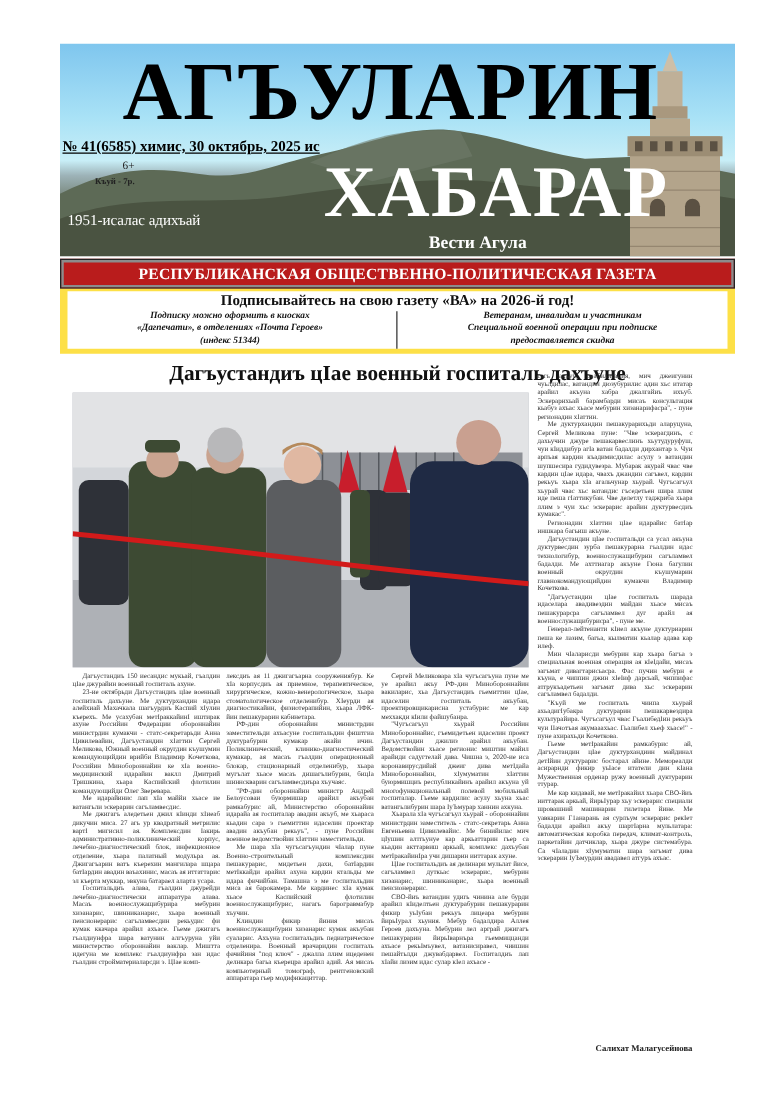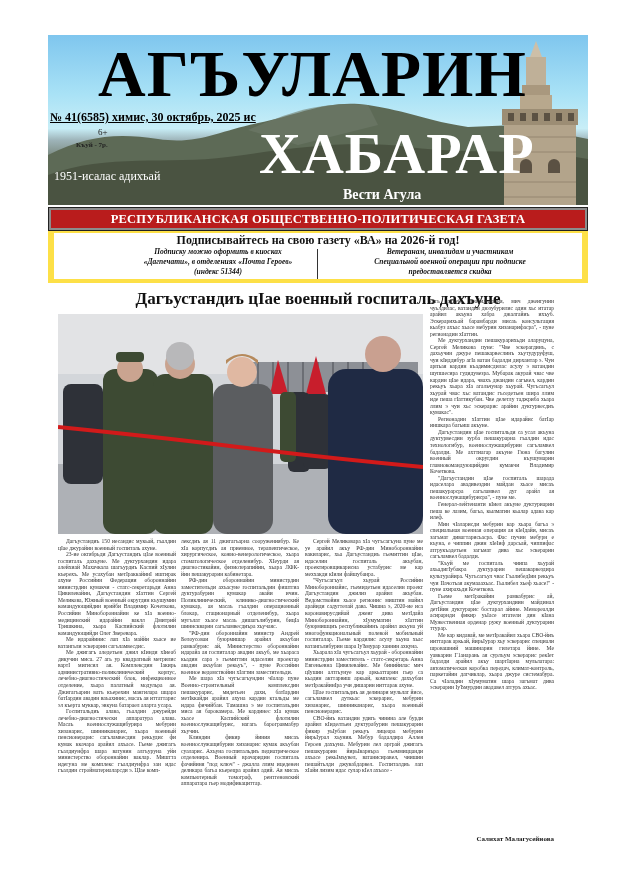--- a/index.html
+++ b/index.html
@@ -18,21 +18,21 @@
   .founded { position: absolute; left: 6px; top: 134px; font-size: 12px; font-weight: normal; color: #fff; }
   .title-sub { position: absolute; left: 163px; top: 90px; font-size: 58px; font-weight: bold; color: #fff; line-height: 1; letter-spacing: 1px; margin-left: 48px; }
   .title-ru { position: absolute; left: 295px; top: 152px; font-size: 14px; font-weight: bold; color: #fff; }
 
   .banner { position: absolute; left: 0; top: 172px; width: 538px; height: 22px; background: #b91c1c; border: 1px solid #222;
     box-shadow: inset 0 0 0 2px #8c8c8c; color: #fff; font-size: 12.5px; font-weight: bold; text-align: center; line-height: 22px; letter-spacing: 0.2px; }
   .sub-box { position: absolute; left: 0; top: 196px; width: 540px; height: 52px; background: #fde047; }
   .sub-inner { position: absolute; left: 6px; top: 2px; width: 528px; height: 46px; background: #fff; }
   .sub-head { position: absolute; left: 0; top: 0; width: 528px; text-align: center; font-size: 12px; font-weight: bold; }
   .sub-left, .sub-right { position: absolute; top: 14px; width: 260px; text-align: center; font-size: 7.5px; font-style: italic; font-weight: bold; line-height: 10px; }
-  .sub-left { left: 0; padding-left: 34px; }
+  .sub-left { left: 0; }
   .sub-right { left: 266px; }
   .sub-divider { position: absolute; left: 263px; top: 16px; width: 1px; height: 30px; background: #333; }
 
   .headline { position: absolute; left: 0; top: 254px; width: 540px; text-align: center; font-size: 17px; font-weight: bold; }
 
   
   .photo { position: absolute; left: 10px; top: 279px; width: 365px; height: 220px; overflow: hidden; background: #c9ccd0; }
 
   
   .col { position: absolute; font-size: 5.6px; line-height: 6.55px; text-align: justify; color: #333; }

